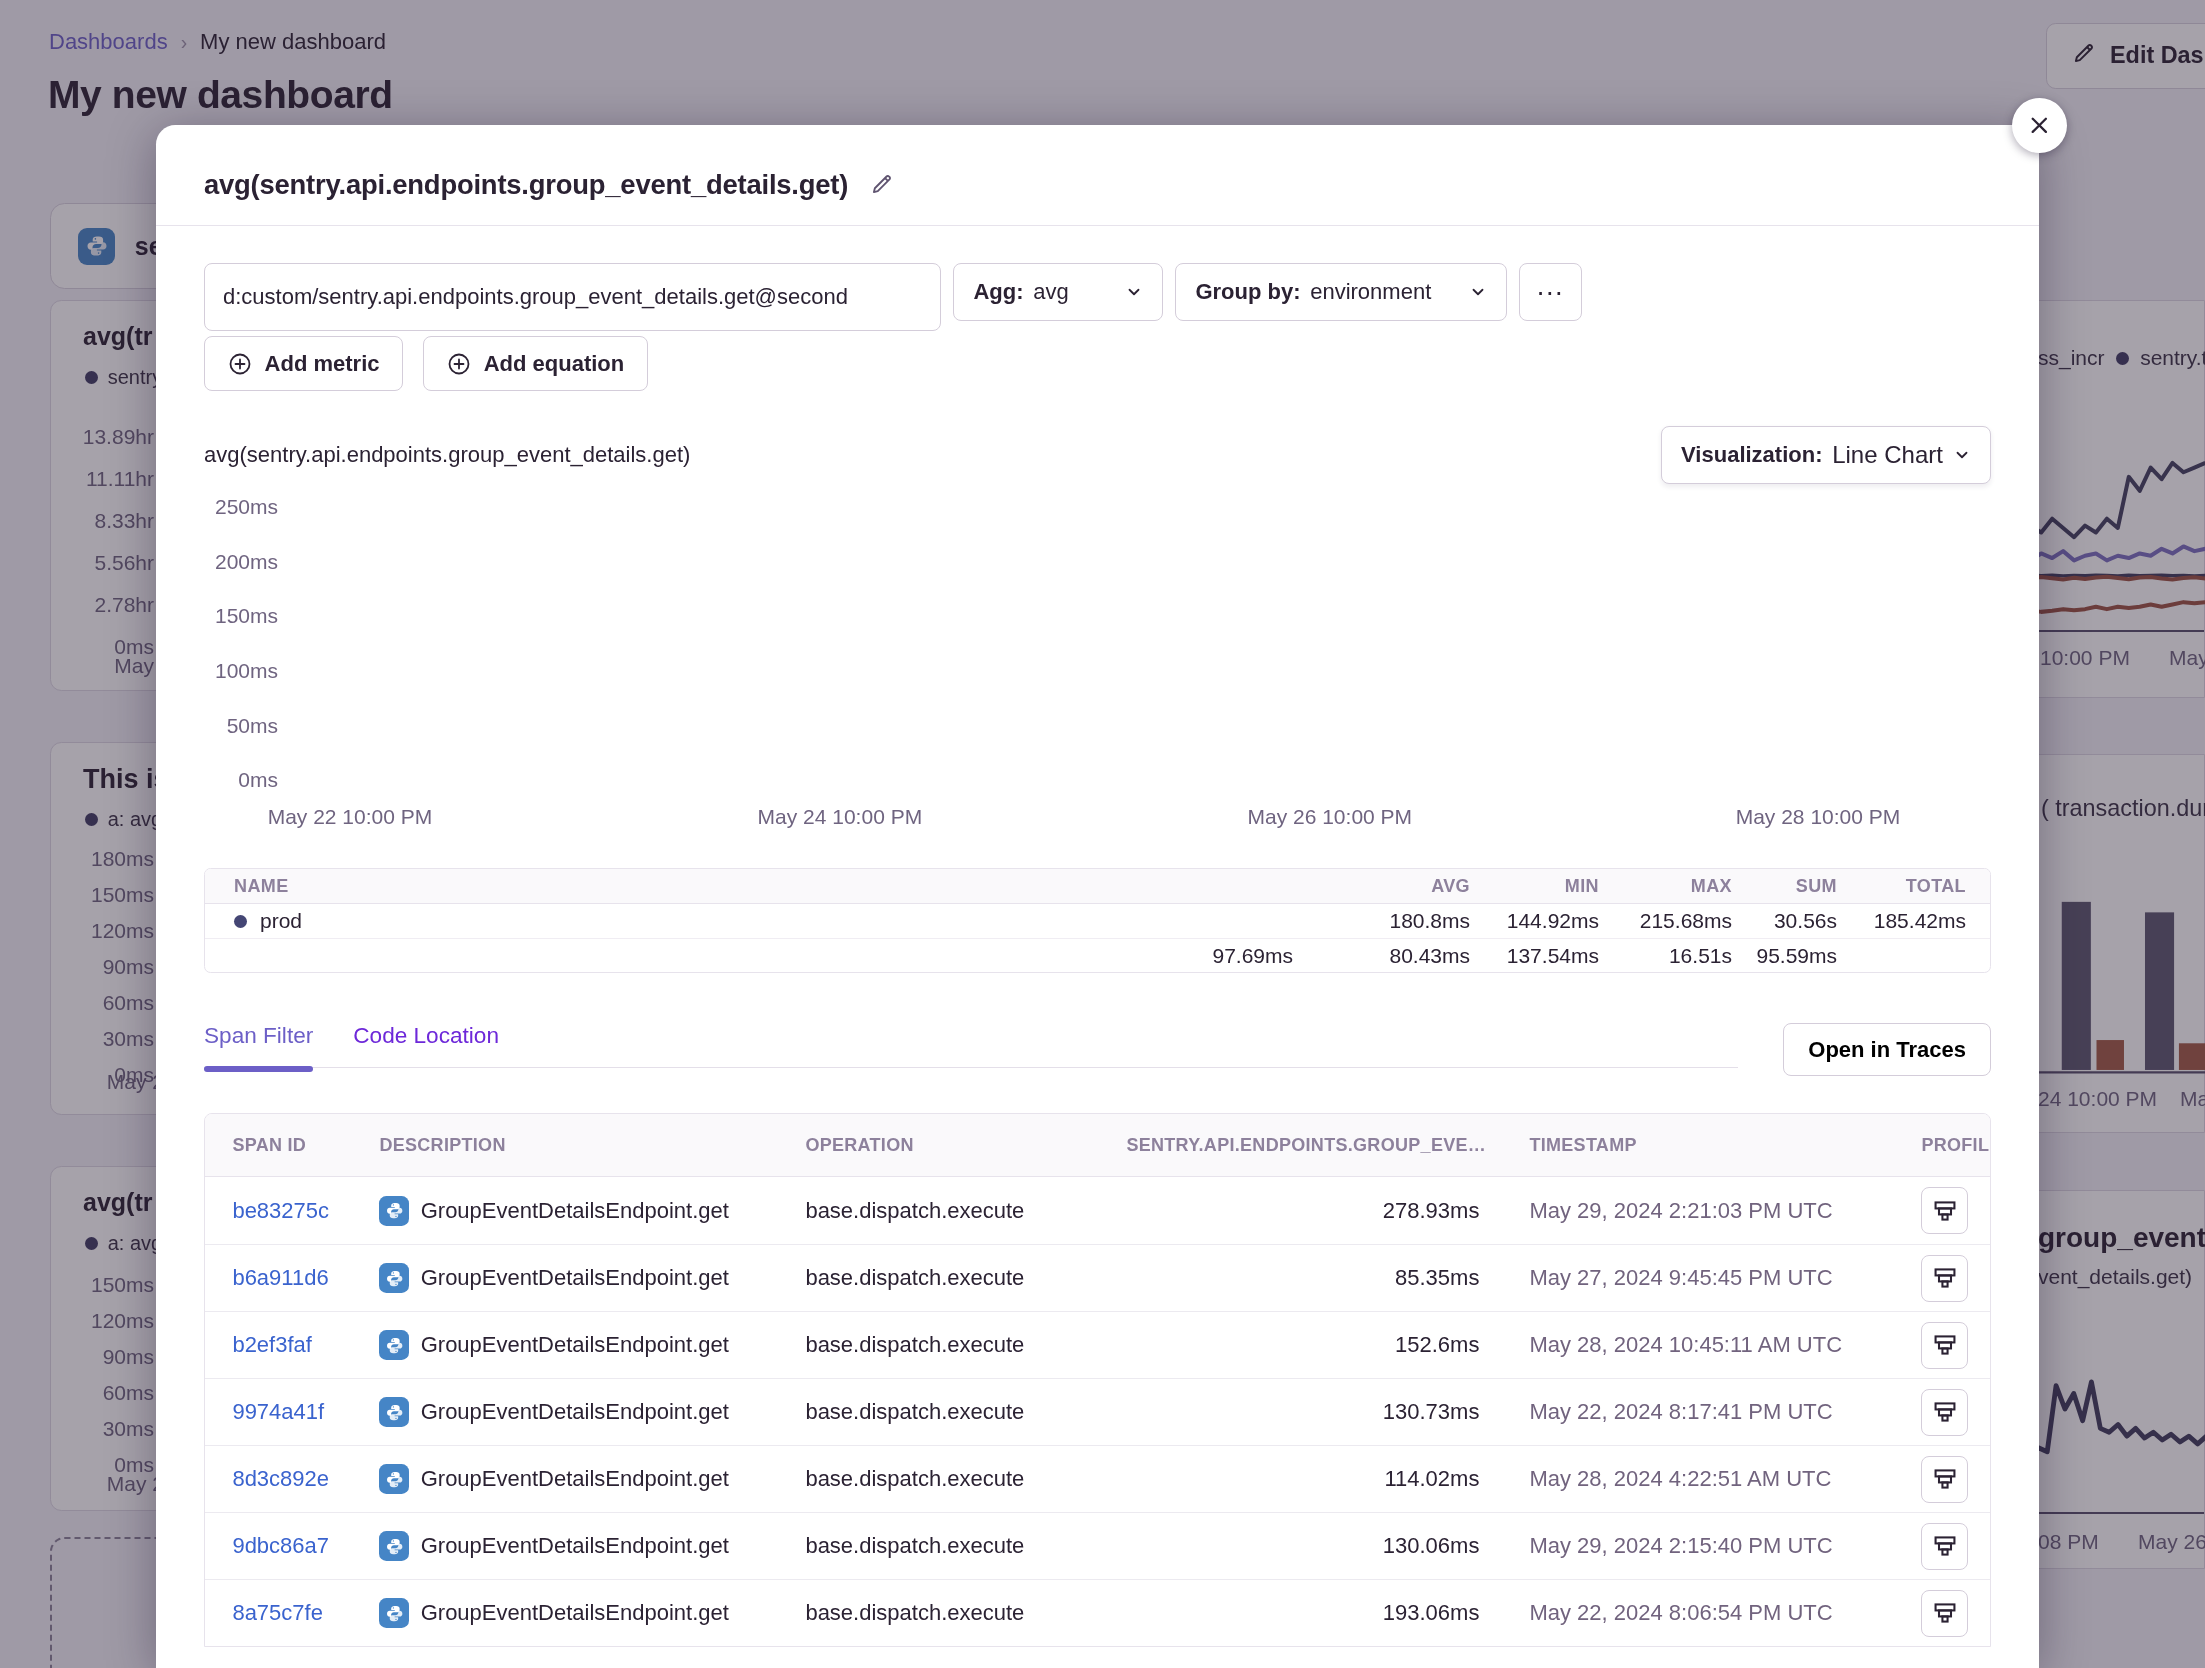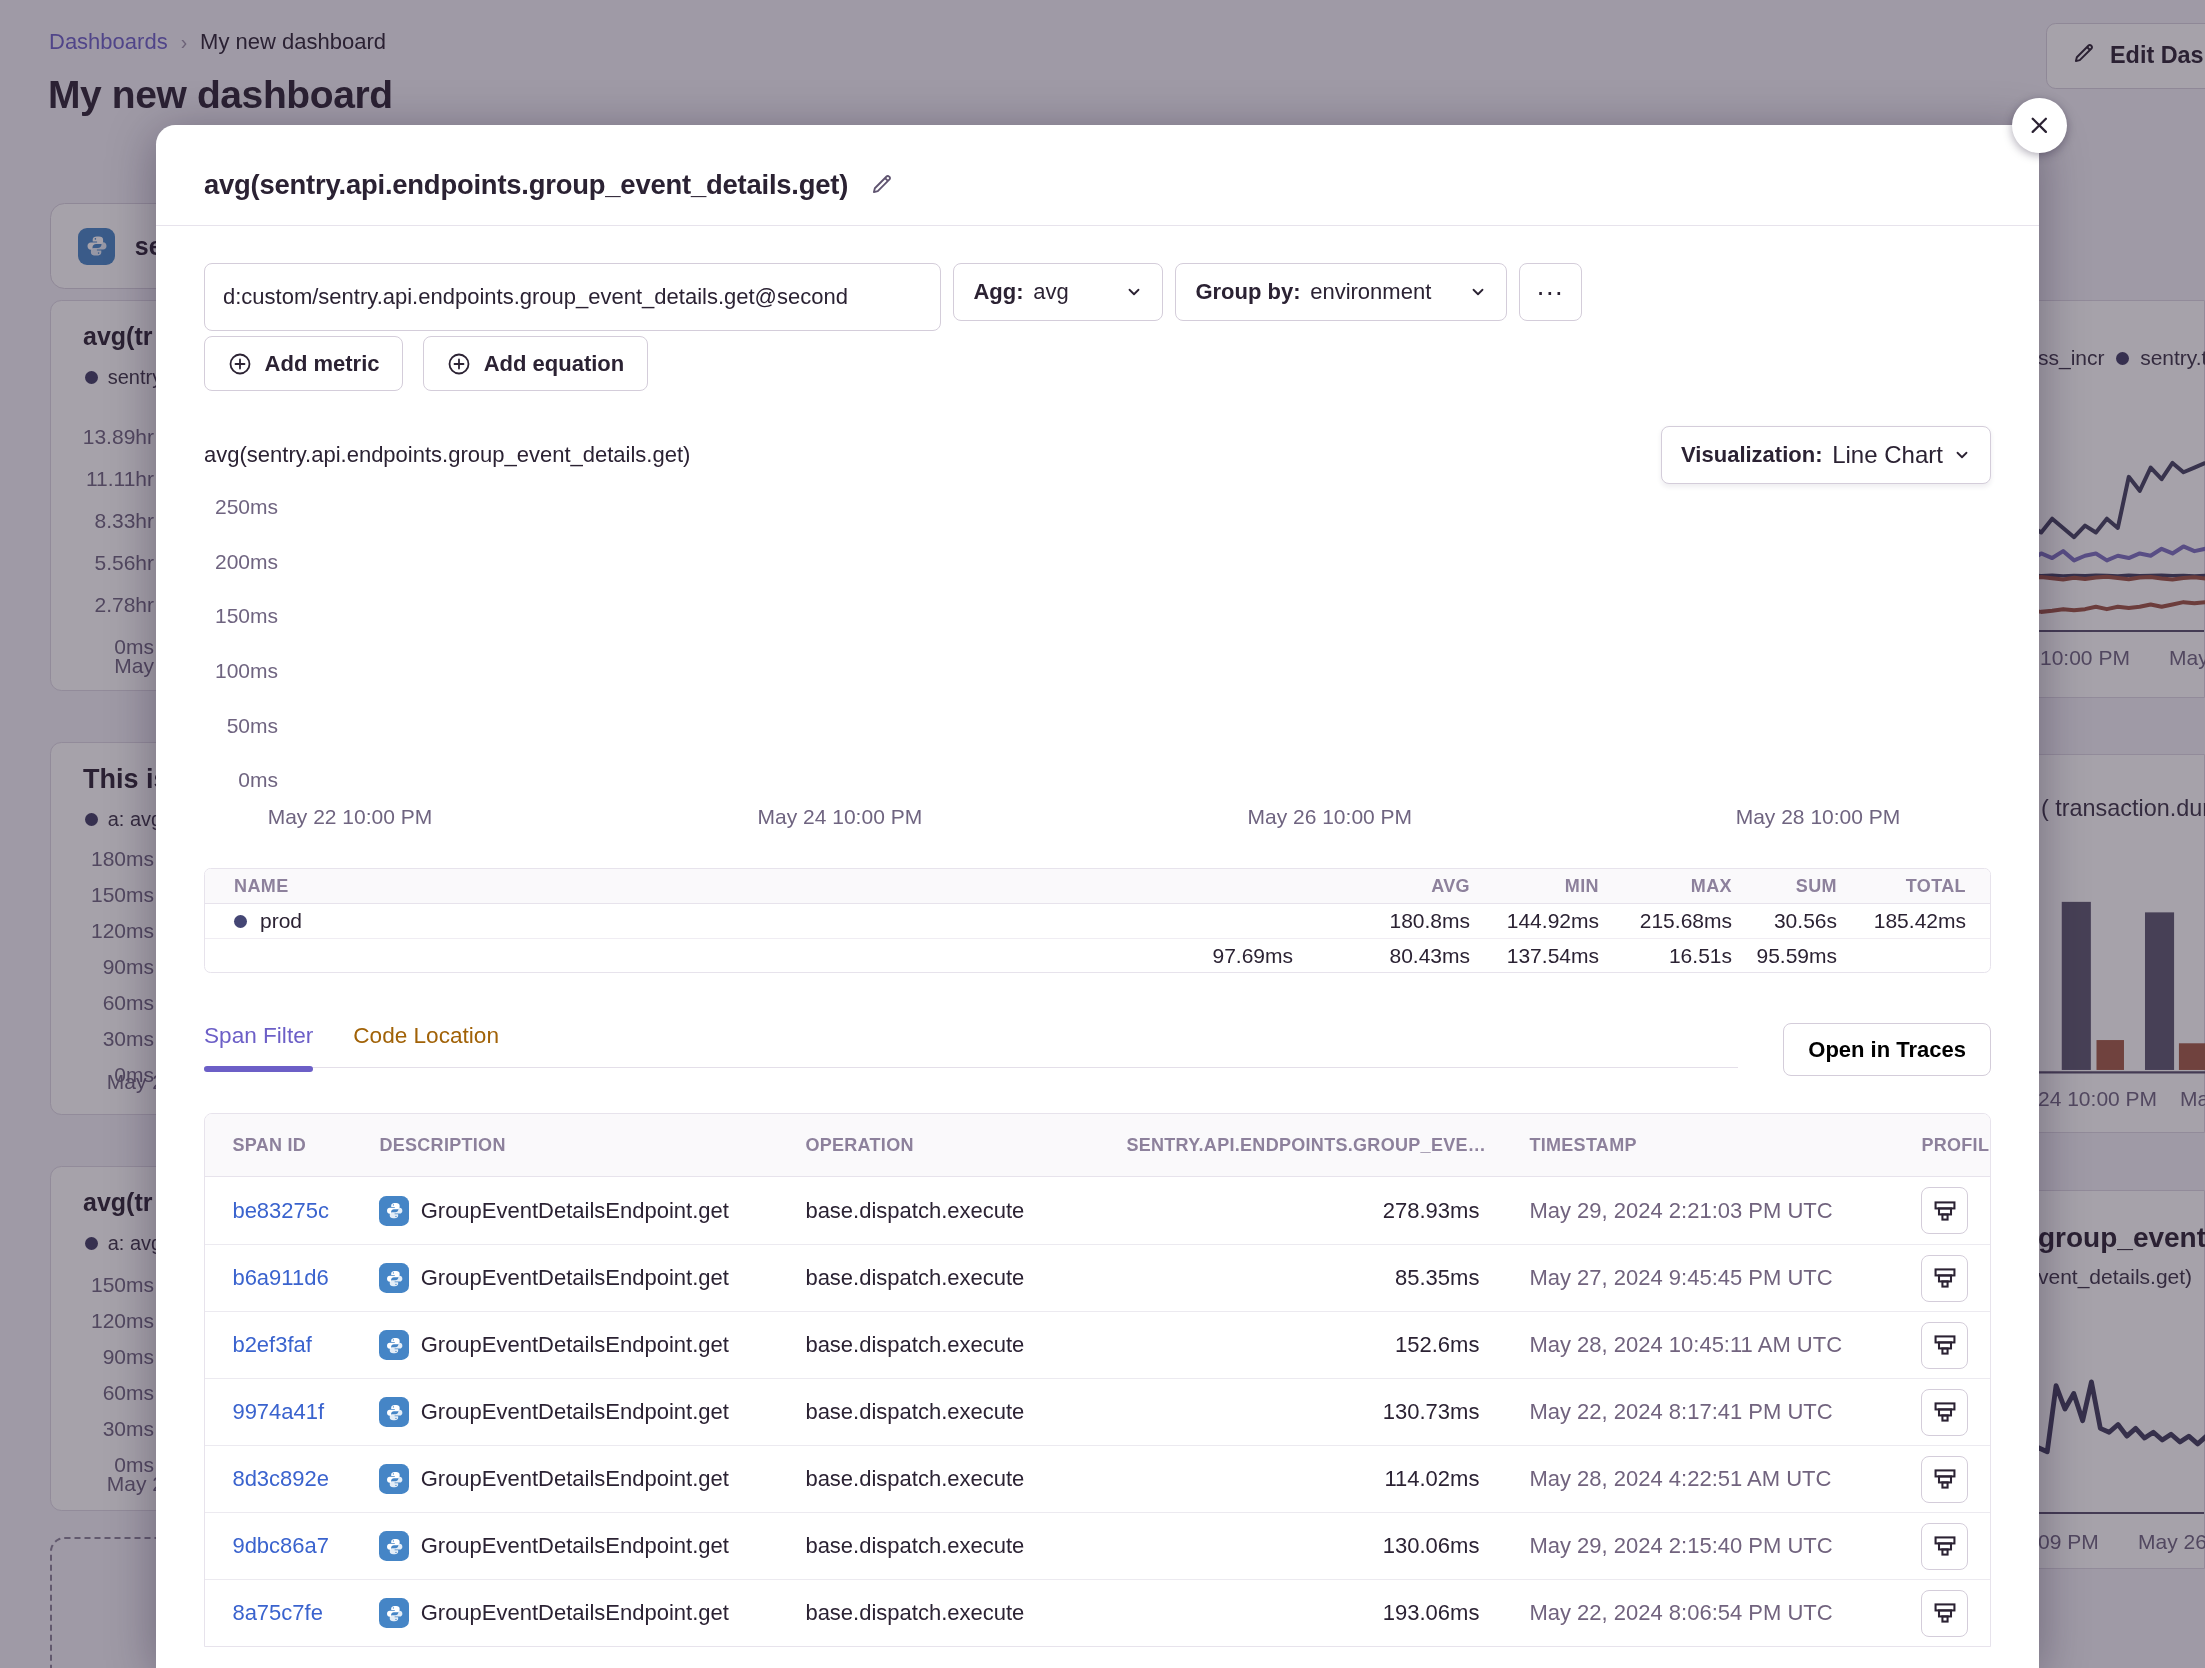--- a/index.html
+++ b/index.html
@@ -81,21 +81,21 @@
   .summary { margin:31px 48px 0; border:1.2px solid #e7e3ec; border-radius:6.5px; overflow:hidden; }
   .sum-grid { display:grid; grid-template-columns:1fr 177px 129px 133px 105px 129px; align-items:center; padding:0 24px 0 29px; }
   .sum-head { background:#faf9fb; height:35px; font-size:18px; font-weight:700; color:#8d819c; letter-spacing:0.4px; border-bottom:1.2px solid #e7e3ec; }
   .sum-row { height:34px; font-size:21px; }
   .sum-row + .sum-row { border-top:0.8px solid #f0edf3; }
   .num { text-align:right; }
   .name-cell { display:flex; align-items:center; gap:13px; }
 
   .tabs-row { margin:50px 48px 0; display:flex; align-items:flex-start; }
   .tabs { flex:1; display:flex; gap:40px; border-bottom:1.6px solid #e4dfe9; padding-bottom:18px; margin-right:45px; position:relative; }
-  .tab { font-size:22.6px; color:#a16207; position:relative; }
+  .tab { font-size:22.6px; color:#6d28d9; position:relative; }
   .tab.active { color:#6c5fc7; }
   .tab.active::after { content:""; position:absolute; left:0; right:0; bottom:-22.6px; height:5.6px; border-radius:3.2px; background:#6c5fc7; }
   .open-traces { height:53px; border:1.2px solid #d4cdda; border-radius:8px; background:#fff; font-size:22px; font-weight:700;
                  display:flex; align-items:center; padding:0 24px; white-space:nowrap; }
 
   .samples { margin:37px 48px 0; border:1.2px solid #e7e3ec; border-radius:8px 8px 0 0; overflow:hidden; }
   .smp-grid { display:grid; grid-template-columns:147px 426px 321px 353px 442px 1fr; align-items:center; padding:0 24px 0 27.4px; }
   .smp-head { background:#faf9fb; height:63px; font-size:18px; font-weight:700; color:#8d819c; letter-spacing:0.3px; border-bottom:1.2px solid #e7e3ec; }
   .smp-row { height:67px; font-size:22px; }
   .smp-row + .smp-row { border-top:0.8px solid #eceaf0; }
@@ -223,21 +223,21 @@
     <div class="xtick" style="left:292px; top:332px;">May</div>
   </div>
 
   <div class="bg-card" style="left:1887px; top:1190px; width:318px; height:379px; border-radius:11.3px 0 0 11.3px;">
     <div class="rcard-title" style="left:150px; top:31px; font-size:28px;">group_event_</div>
     <div class="rcard-sub" style="left:150px; top:74px;">vent_details.get)</div>
     <svg class="spark" style="top:121px; height:194px;" viewBox="0 0 394 240" preserveAspectRatio="none">
         <polyline points="0.0,124.8 10.9,96.0 21.9,132.0 32.8,115.2 43.8,144.0 54.7,139.2 65.7,148.8 76.6,139.2 87.6,153.6 98.5,144.0 109.4,158.4 120.4,153.6 131.3,168.0 142.3,158.4 153.2,172.8 164.2,163.2 175.1,177.6 186.1,168.0 197.0,172.8 207.9,91.2 218.9,120.0 229.8,100.8 240.8,134.4 251.7,86.4 262.7,144.0 273.6,148.8 284.6,139.2 295.5,153.6 306.4,144.0 317.4,156.0 328.3,148.8 339.3,158.4 350.2,151.2 361.2,160.8 372.1,153.6 383.1,163.2 394.0,153.6" fill="none" stroke="#3f3c5c" stroke-width="6" stroke-linejoin="round"></polyline>
       </svg>
     <div class="axisline" style="top:321px;"></div>
-    <div class="xtick" style="left:150px; top:339px;">09 PM</div>
+    <div class="xtick" style="left:150px; top:339px;">08 PM</div>
     <div class="xtick" style="left:250px; top:339px;">May 26 1</div>
   </div>
 </div>
 
 <div class="overlay"></div>
 
 <div class="modal-close">
   <svg width="22.6" height="22.6" viewBox="0 0 24 24" stroke="#2b2233" stroke-width="2.4" stroke-linecap="round">
       <path d="M5 5l14 14M19 5L5 19"></path>
     </svg>

